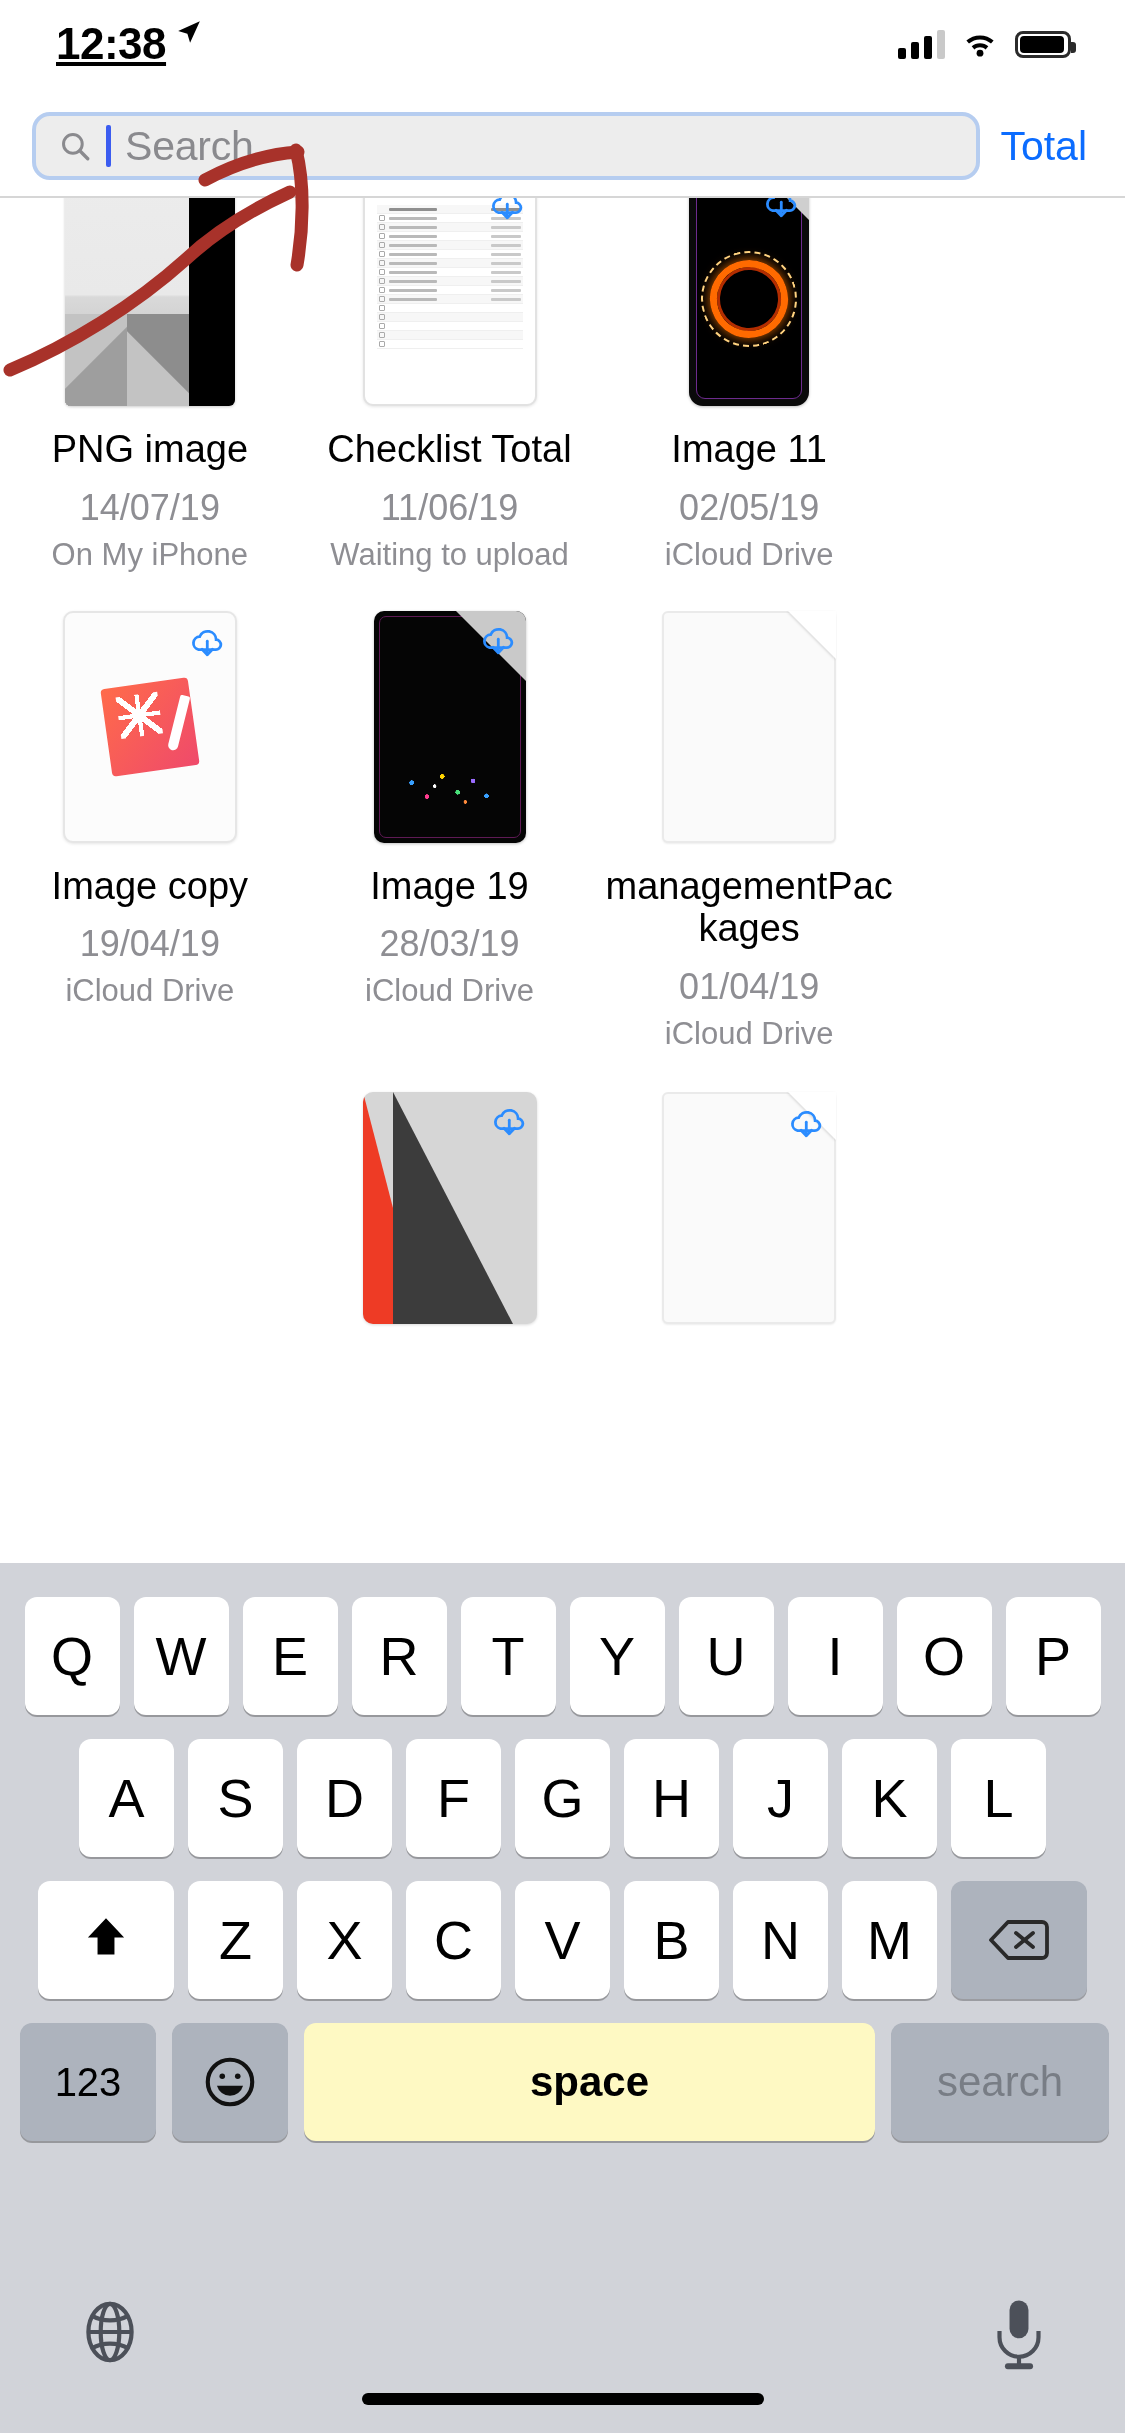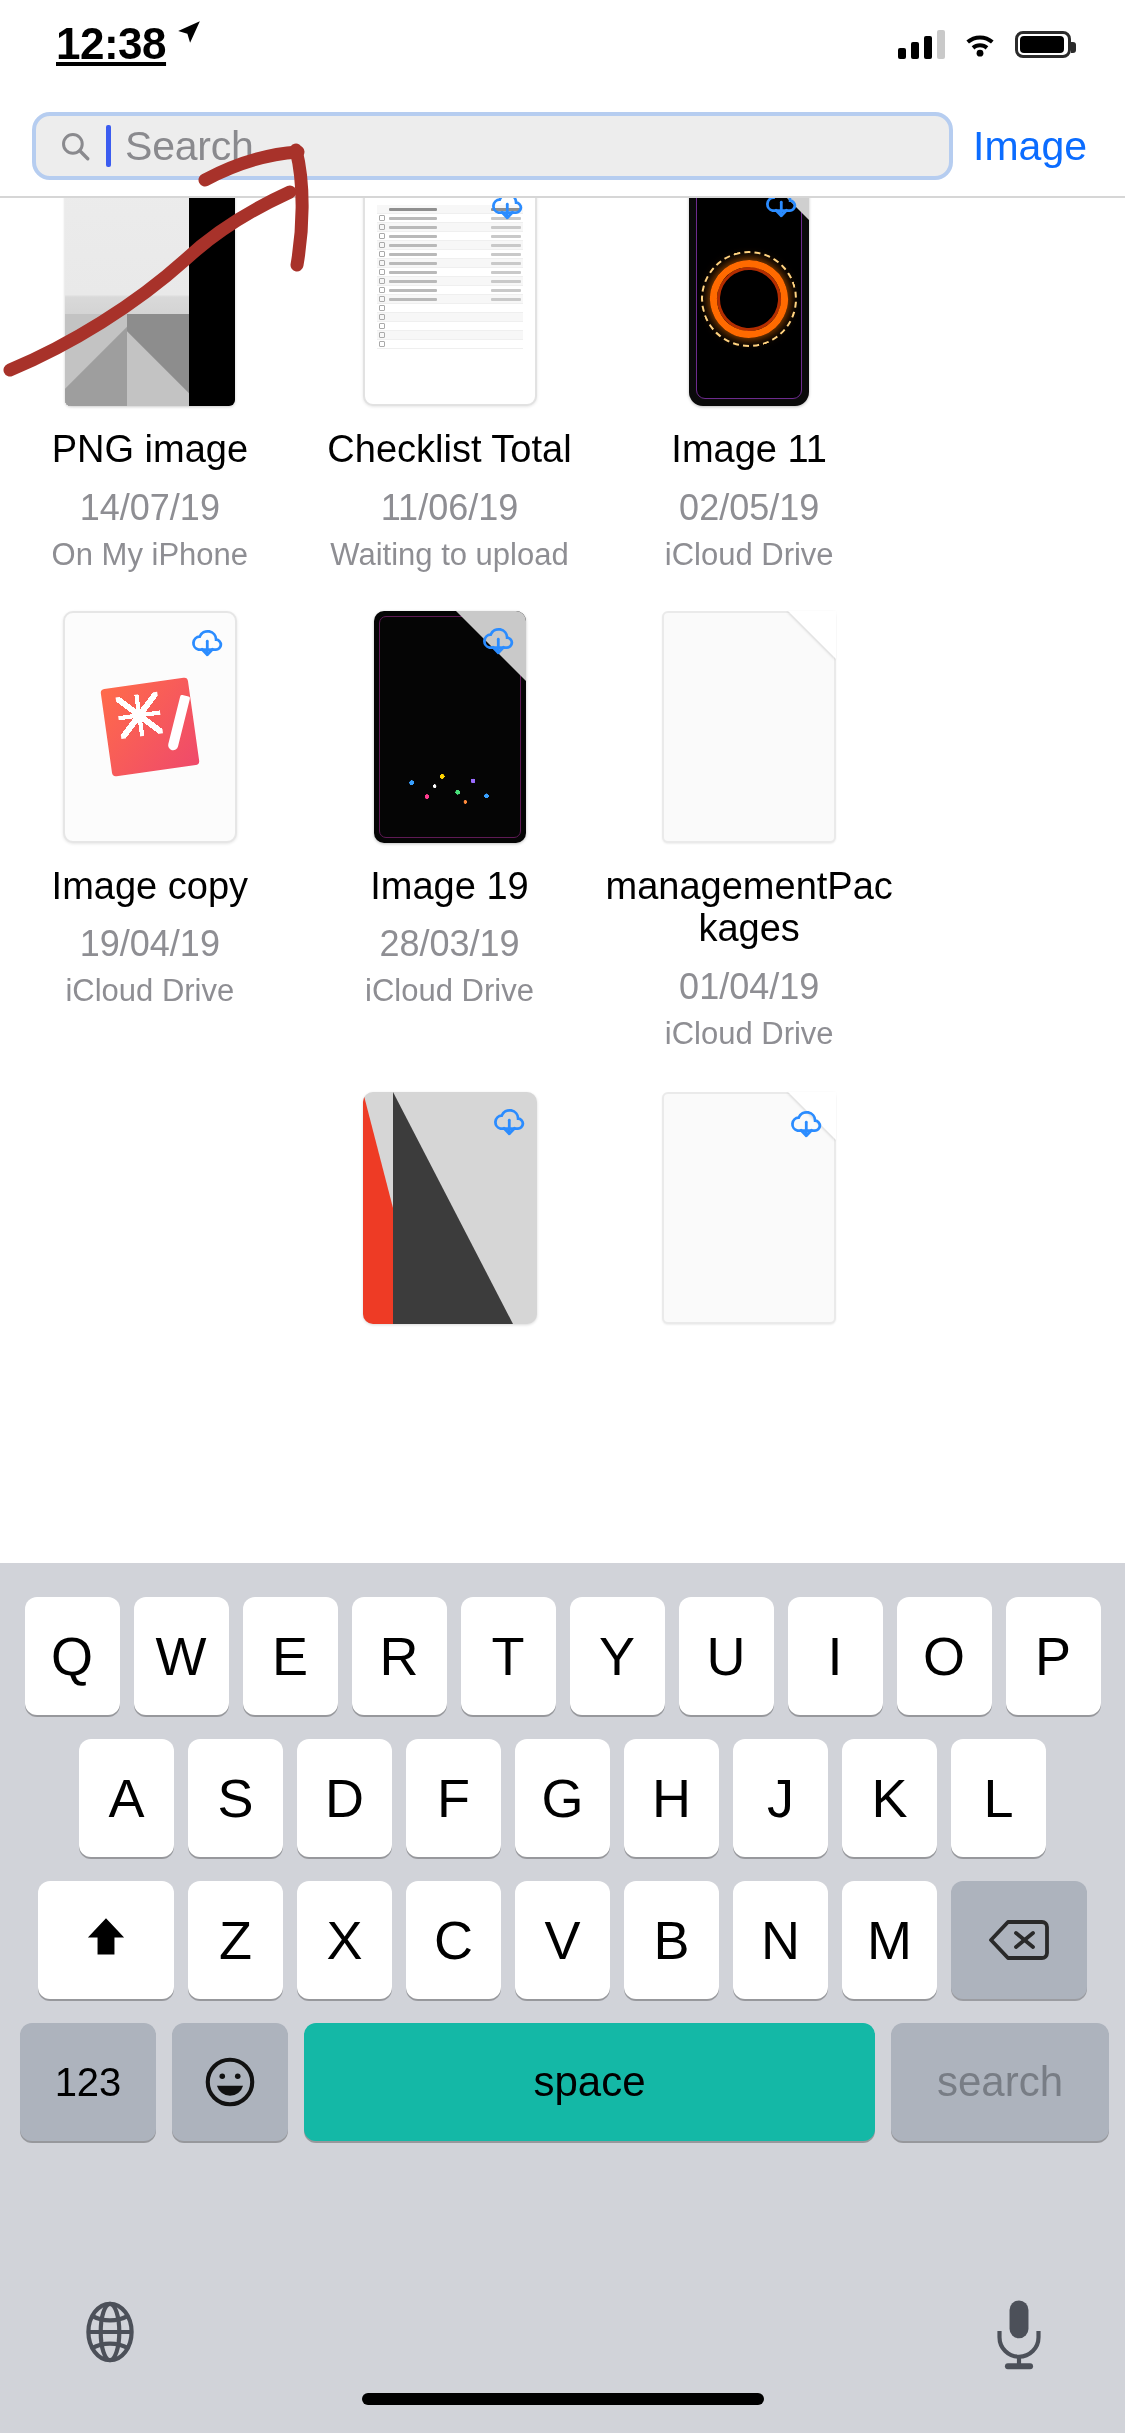--- a/index.html
+++ b/index.html
@@ -225,21 +225,21 @@
     width:95px; height:118px; background:#fff; border-radius:12px;
     display:flex; align-items:center; justify-content:center;
     font-size:54px; color:#000; font-weight:400;
     box-shadow:0 2px 0 rgba(0,0,0,.28);
   }
   .key.wide-fn {
     width:136px; background:#adb3bd; box-shadow:0 2px 0 rgba(0,0,0,.26);
   }
   .key.num { width:136px; font-size:40px; background:#adb3bd; }
   .key.emoji { width:116px; background:#adb3bd; }
-  .key.space { flex:1; background:#14b8a6; font-size:42px; }
+  .key.space { flex:1; background:#fef9c3; font-size:42px;font-weight:bold; }
   .key.search { width:218px; background:#adb3bd; font-size:42px; color:#787d85; }
   .kb-bottom {
     position:absolute; left:0; bottom:0; width:1125px; height:165px;
     display:flex; align-items:flex-start; justify-content:space-between;
     padding:28px 74px 0 74px;
   }
   .home-indicator {
     position:absolute; left:50%; transform:translateX(-50%); bottom:28px;
     width:402px; height:12px; background:#000; border-radius:8px;
   }
@@ -276,21 +276,21 @@
 
   <div class="searchbar-wrap">
     <div class="search-field">
       <svg class="search-icon" viewBox="0 0 24 24">
         <circle cx="10.5" cy="10.5" r="6.6" fill="none" stroke="#8a8a8e" stroke-width="2.1"></circle>
         <line x1="15.4" y1="15.4" x2="21" y2="21" stroke="#8a8a8e" stroke-width="2.4" stroke-linecap="round"></line>
       </svg>
       <span class="caret"></span>
       <span class="search-placeholder">Search</span>
     </div>
-    <div class="cancel-btn">Image</div>
+    <div class="cancel-btn">Total</div>
   </div>
   <div class="hairline"></div>
 
   <div class="grid">
 
     <div class="grid-row">
 
       <div class="cell">
         <div class="thumb-box">
           <div class="tb-png">

